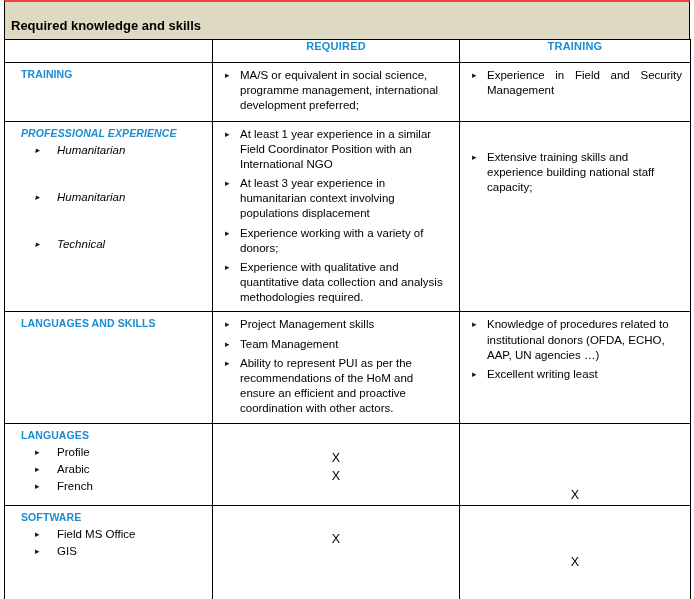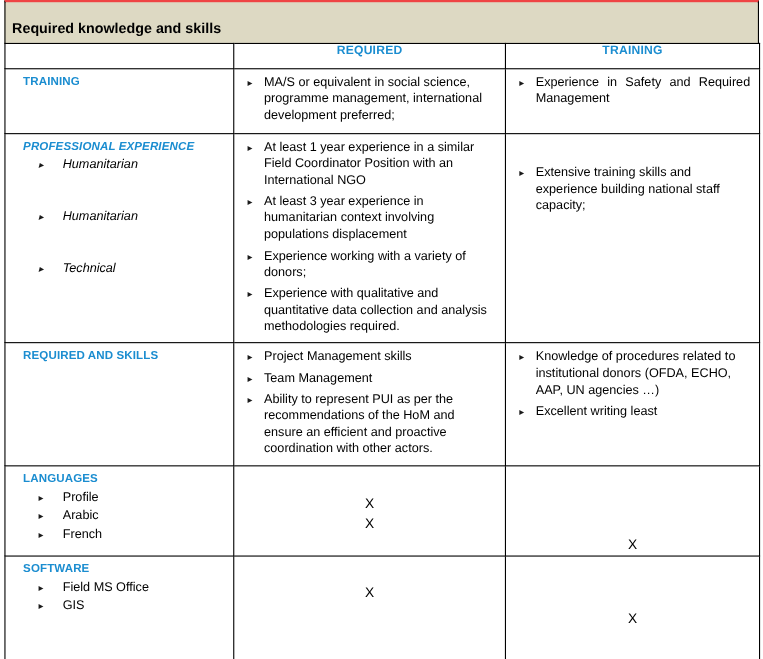--- a/index.html
+++ b/index.html
@@ -186,21 +186,21 @@
             <li>
               <span class="tri">▸</span>
               <span>MA/S or equivalent in social science, programme management, international development preferred;</span>
             </li>
           </ul>
         </td>
         <td>
           <ul class="blist justified">
             <li>
               <span class="tri">▸</span>
-              <span>Experience in Safety and Required Management</span>
+              <span>Experience in Field and Security Management</span>
             </li>
           </ul>
         </td>
       </tr>
 
       <tr>
         <td style="height:172px;font-style:italic;">
           <div class="cat">PROFESSIONAL EXPERIENCE</div>
           <ul class="subs spaced">
             <li>
@@ -242,21 +242,21 @@
             <li>
               <span class="tri">▸</span>
               <span>Extensive training skills and experience building national staff capacity;</span>
             </li>
           </ul>
         </td>
       </tr>
 
       <tr>
         <td style="height:110px;">
-          <div class="cat">REQUIRED AND SKILLS</div>
+          <div class="cat">LANGUAGES AND SKILLS</div>
         </td>
         <td>
           <ul class="blist">
             <li>
               <span class="tri">▸</span>
               <span>Project Management skills</span>
             </li>
             <li>
               <span class="tri">▸</span>
               <span>Team Management</span>

